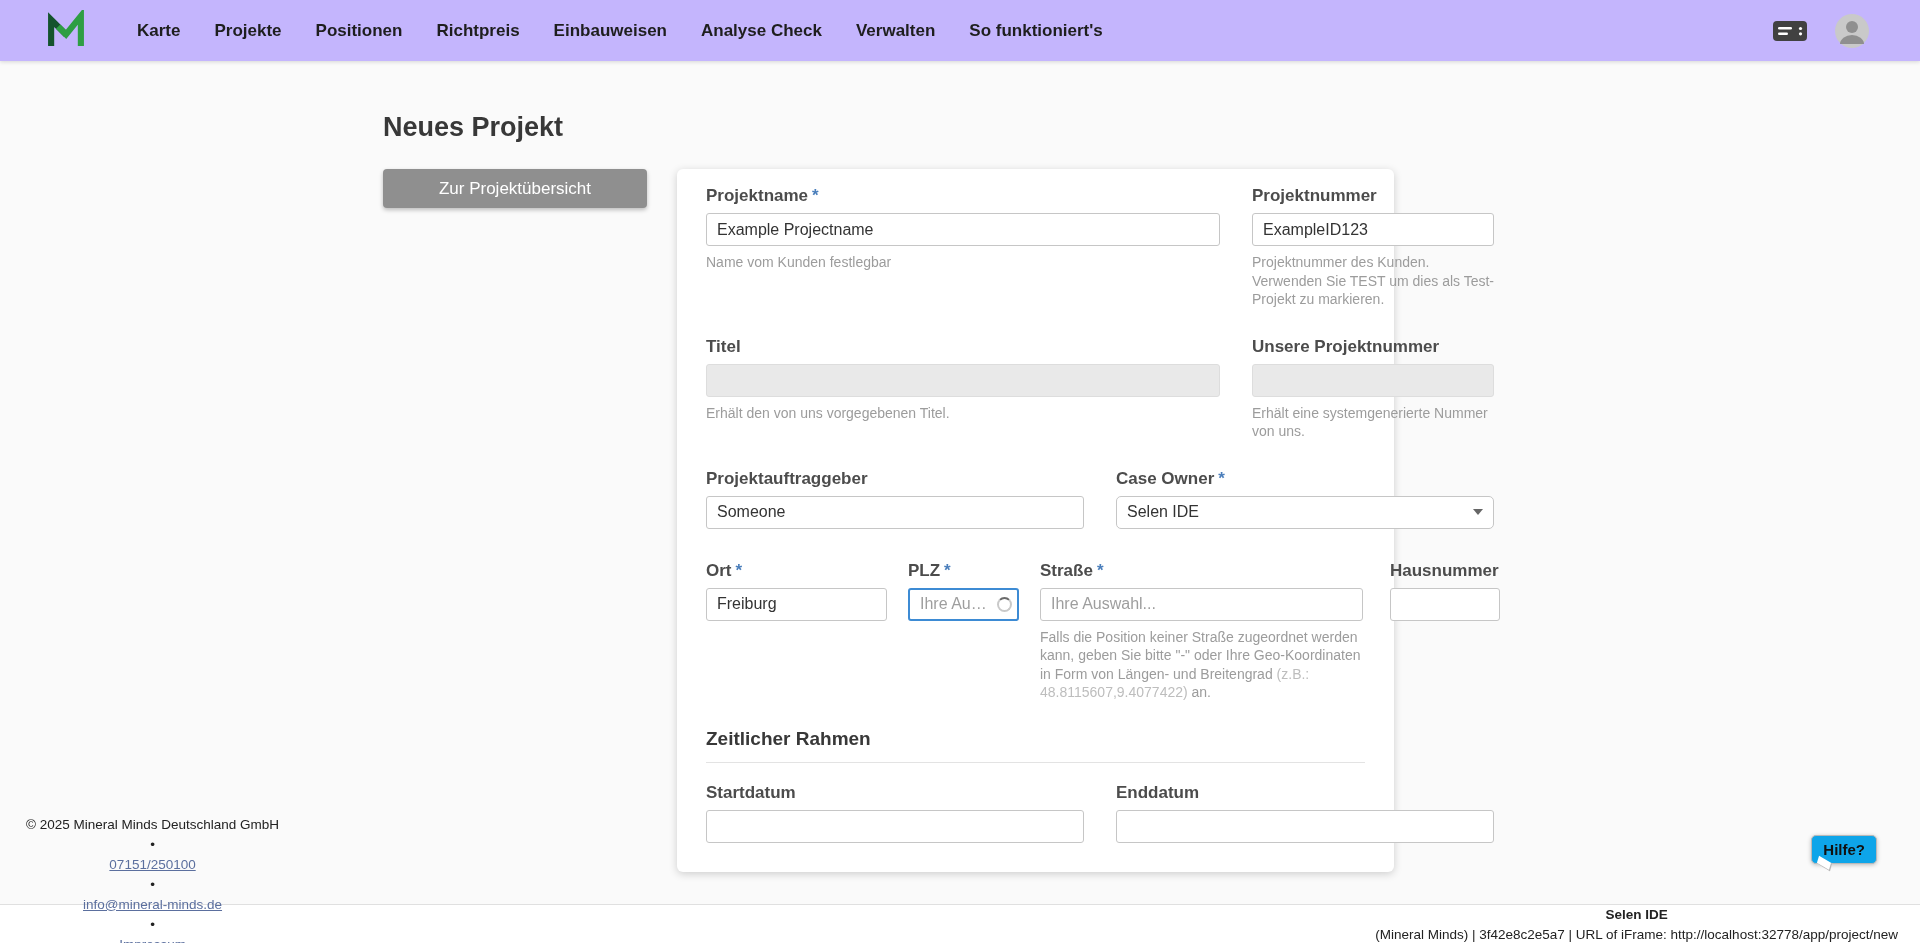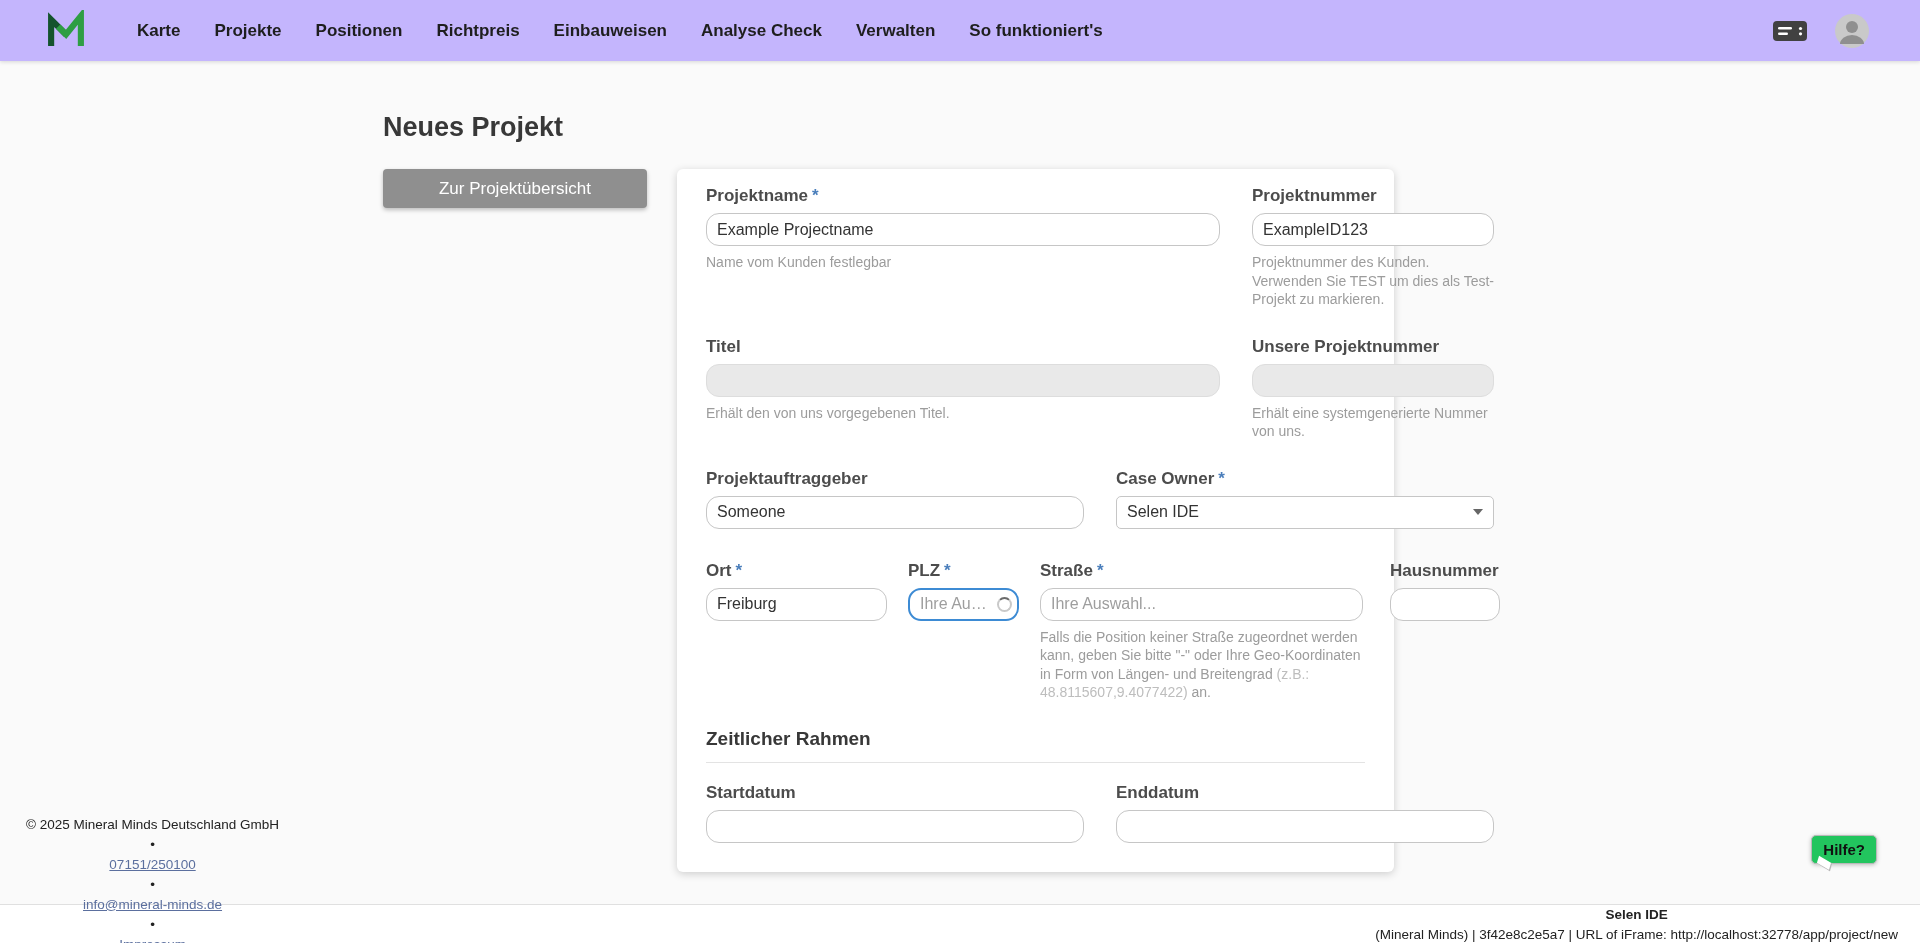--- a/index.html
+++ b/index.html
@@ -63,21 +63,21 @@
   .col-half + .col-half { margin-left:32px; }
 
   .f-label {
     display:block; font-size:17px; font-weight:700;
     color:#4c4c4c; margin-bottom:7px;
   }
   .req { color:#4a7ebb; margin-left:4px; font-weight:700; }
 
   .f-input {
     width:100%; height:33px;
-    border:1px solid #c6c6c6; border-radius:13px;
+    border:1px solid #c6c6c6; border-radius:3px;
     padding:0 10px; font-size:16px; color:#333;
     font-family:inherit; background:#fff;
     text-overflow:ellipsis;
   }
   .f-input::placeholder { color:#9e9e9e; }
   .f-input.disabled { background:#e9e9e9; border-color:#dddddd; }
   .f-input.focused { border:2px solid #3d8bd4; padding-right:28px; outline:none; }
 
   .helper {
     font-size:14px; color:#9c9c9c;
@@ -116,21 +116,21 @@
   .addr-plz { width:111px; flex:none; }
   .addr-str { width:323px; flex:none; }
   .addr-nr  { width:110px; flex:none;margin-left:6px; }
 
   .section-rule { border:none; border-top:1px solid #e3e3e3; margin:12px 0 20px; }
   .dates-row { display:flex; margin-bottom:4px; }
 
   
   .help-bubble {
     position:absolute; right:43px; bottom:79px;
-    background:#22c55e; border:1px solid #b9b9b9; border-radius:5px;
+    background:#0ea5e9; border:1px solid #b9b9b9; border-radius:5px;
     padding:5px 11px; font-size:15px; font-weight:700; color:#111;
     box-shadow:0 1px 4px rgba(0,0,0,0.25); cursor:pointer; z-index:30;
   }
   .help-bubble::after {
     content:""; position:absolute; left:7px; bottom:-6px;
     width:10px; height:10px; background:#fff;
     border-left:1px solid #b9b9b9; border-bottom:1px solid #b9b9b9;
     transform:skewX(35deg) rotate(-45deg);
   }
 

